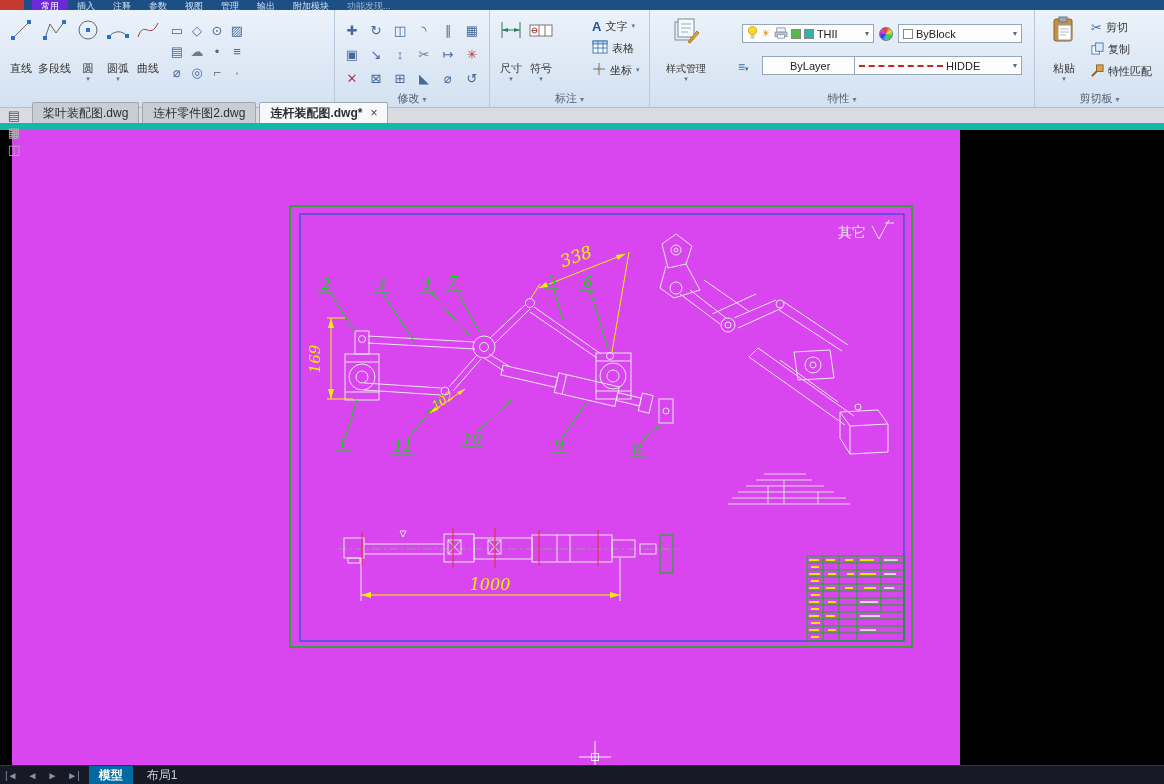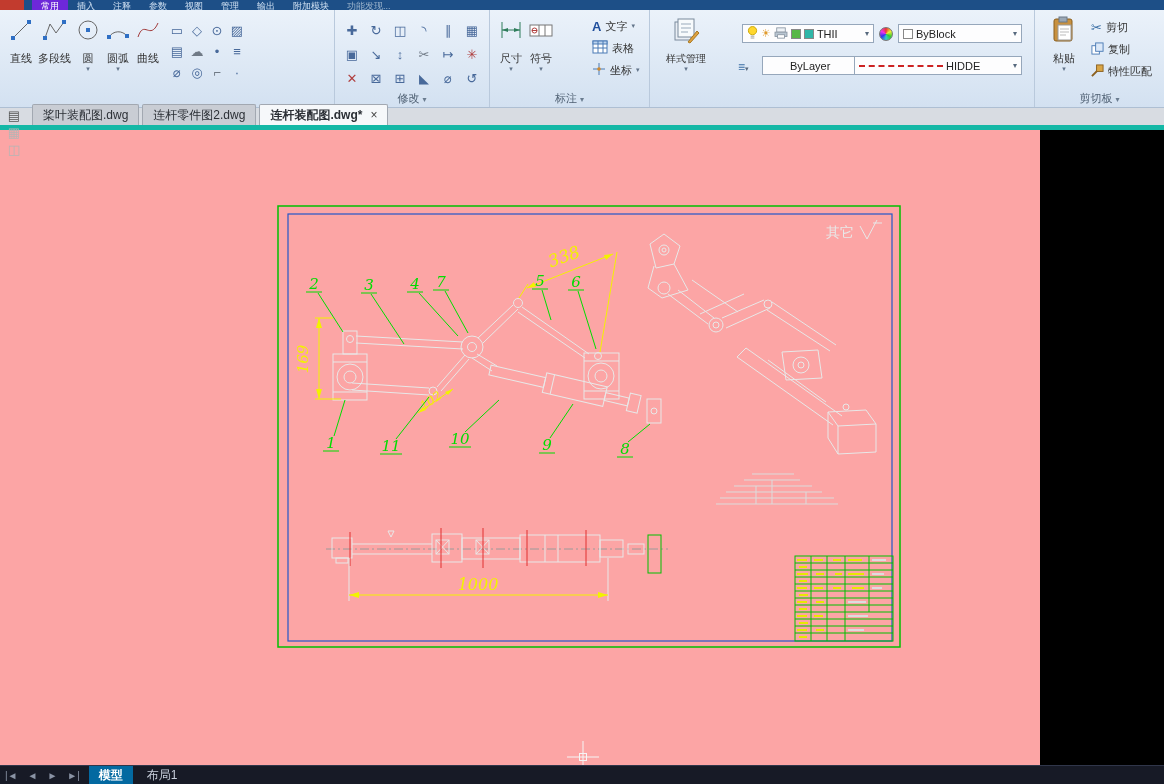--- a/index.html
+++ b/index.html
@@ -14,45 +14,45 @@
 .ttab.active{background:#6d28d9;color:#fff}
 .ttab.dim{color:#9db5cd}
 
 
 #ribbon{position:absolute;left:0;top:10px;width:100%;height:98px;background:linear-gradient(#ebf2fa,#d3e1f1);display:flex;border-bottom:1px solid #aebfd3}
 .panel{position:relative;height:100%;border-right:1px solid #b9c9dc;flex:none}
 .plabel{position:absolute;bottom:1px;left:0;width:100%;text-align:center;font-size:11px;color:#4f6073;white-space:nowrap}
 .pcaret{font-size:8px;margin-left:3px;color:#6a7c90}
 .bigrow{display:flex;align-items:flex-start;padding:6px 2px 0 6px}
 .bigbtn{display:flex;flex-direction:column;align-items:center;flex:none;padding:1px 2px}
-.bigbtn .bl{font-size:11px;color:#333;margin-top:4px;white-space:nowrap}
+.bigbtn .bl{font-size:11px;color:#333;margin-top:14px;white-space:nowrap}
 .bcaret{font-size:7px;color:#62748a;line-height:6px}
 .sgrid{display:grid;grid-template-columns:repeat(4,20px);grid-auto-rows:21px;margin:4px 0 0 4px}
 .modgrid{display:grid;grid-template-columns:repeat(6,24px);grid-auto-rows:24px;padding:8px 0 0 5px}
 .sicon{display:flex;align-items:center;justify-content:center;font-size:13px;color:#48699a}
 .sicon.red{color:#b04040}
 .sicon.gray{color:#707a86}
 .anncol{position:absolute;left:102px;top:7px;display:flex;flex-direction:column;gap:4px}
 .annrow{display:flex;align-items:center;gap:4px;font-size:11px;color:#333;height:18px}
 .combo{position:absolute;display:flex;align-items:center;gap:3px;background:#fdfdfe;border:1px solid #96a7bb;height:19px;padding:0 4px;font-size:11px;color:#222}
 .combo .car{margin-left:auto;font-size:8px;color:#57697e}
 .chip{width:10px;height:10px;flex:none;border:1px solid #888}
 .wheel{position:absolute;width:14px;height:14px;border-radius:50%;border:1px solid #777;background:conic-gradient(#e33,#ee3,#3c3,#3cc,#33e,#e3e,#e33)}
 .hamb{position:absolute;font-size:12px;color:#3a6ea5}
 .cliprows{position:absolute;left:56px;top:8px;display:flex;flex-direction:column;gap:3px}
 .cliprow{display:flex;align-items:center;gap:4px;font-size:11px;color:#333;height:19px}
 
 
-#filetabs{position:absolute;left:0;top:108px;width:100%;height:22px;background:#d8dce2;border-bottom:5px solid #14b8a6;display:flex;align-items:flex-end;padding-left:32px}
+#filetabs{position:absolute;left:0;top:108px;width:100%;height:22px;background:#d8dce2;border-bottom:7px solid #14b8a6;display:flex;align-items:flex-end;padding-left:32px}
 .ftab{height:21px;display:flex;align-items:center;padding:0 10px;font-size:12px;color:#2b2f35;background:#c9cdd4;border:1px solid #a2a8b1;border-bottom:none;margin-right:3px;border-radius:2px 2px 0 0;white-space:nowrap}
 .ftab.active{background:#f6f8fa;font-weight:bold}
 .ftab .x{margin-left:8px;color:#444;font-weight:normal;font-size:12px}
 
 
-#canvas{position:absolute;left:0;top:130px;width:1040px;height:635px;background:#fca5a5;cursor:crosshair}
+#canvas{position:absolute;left:12px;top:130px;width:948px;height:635px;background:#d946ef;cursor:crosshair}
 #palette{position:absolute;left:4px;top:109px;width:20px;display:flex;flex-direction:column;align-items:center;gap:3px;z-index:5}
 #palette span{font-size:13px;line-height:14px}
 
 
 #status{position:absolute;left:0;top:765px;width:100%;height:19px;background:#171a26;border-top:1px solid #30364a;display:flex;align-items:center;color:#aab3c2;font-size:10px}
 .navbtn{padding:0 5px;color:#8a93a5}
 .mtab{font-size:12px;padding:1px 10px;margin-left:4px;white-space:nowrap}
 .mtab.active{background:#0369a1;color:#fff;font-weight:bold}
 .mtab.idle{color:#c6cdda}
 </style>
@@ -253,20 +253,21 @@
         <span class="lnsample" style="width:20px;border-top-color:#111"></span>
         <span>ByLayer</span>
         <span class="car">▾</span>
       </div>
       <div class="combo" style="left:204px;top:46px;width:168px">
         <span class="lnsample" style="width:84px;border-top:2px dashed #cc2222"></span>
         <span>HIDDE</span>
         <span class="car">▾</span>
       </div>
 
+      <div class="plabel"><span>特性</span><span class="pcaret">▾</span></div>
     </div>
 
     <div class="panel" style="width:129px;border-right:none">
       <div class="bigbtn" style="position:absolute;left:6px;top:4px;width:46px">
         <span><svg viewBox="0 0 28 28" width="28" height="28">
               <rect x="4" y="4" width="18" height="22" rx="2" fill="#c8913f" stroke="#8a5f1f"></rect>
               <rect x="9" y="2" width="8" height="5" fill="#9aa7b5" stroke="#6b7886"></rect>
               <rect x="8" y="10" width="13" height="15" fill="#fff" stroke="#999"></rect>
               <path d="M10,14 h9 M10,17 h9 M10,20 h6" stroke="#bbb" fill="none"></path>
             </svg></span>

